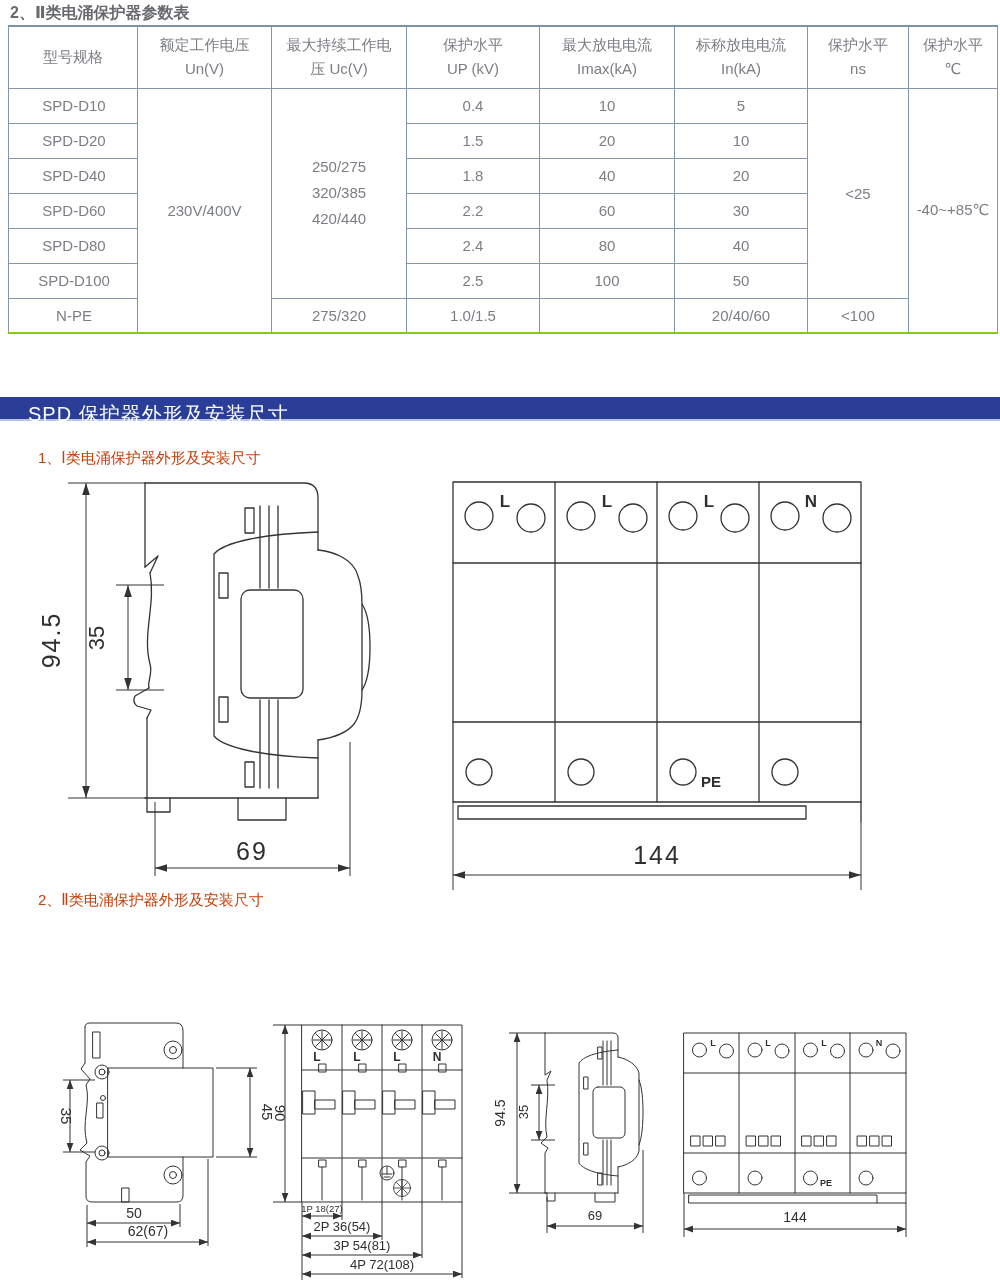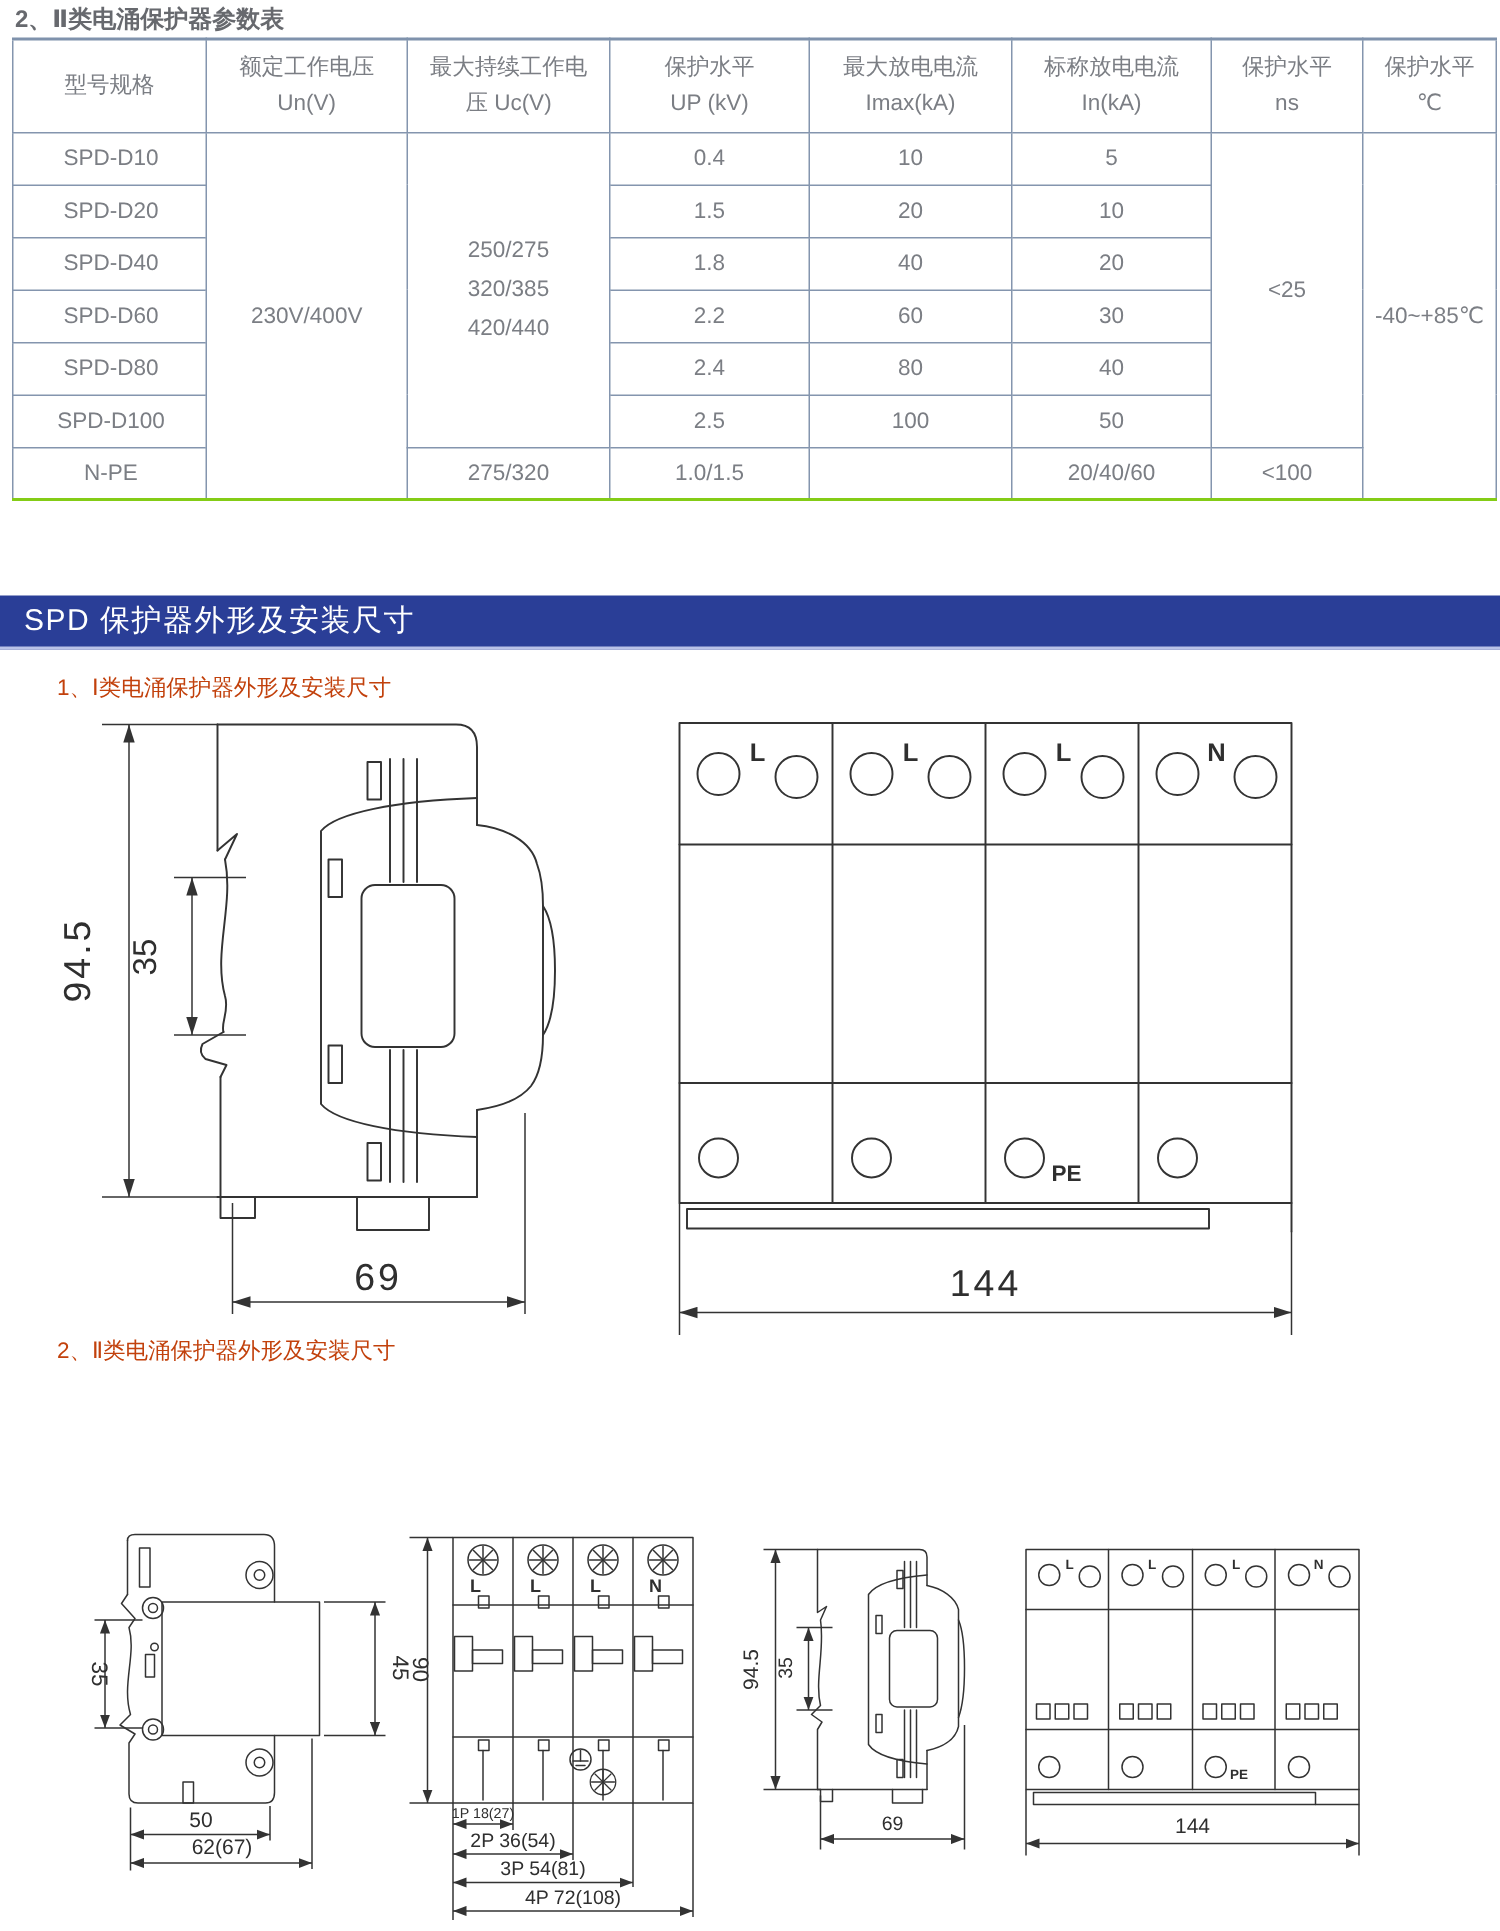--- a/index.html
+++ b/index.html
@@ -20,23 +20,23 @@
     border:1px solid #8495ae; font-weight:normal; font-size:15px;
     color:#7b7e84; text-align:center; vertical-align:middle;
   }
   table.spec th { height:62px; }
   table.spec td { height:35px; }
   td.model { text-align:left; padding-left:2px; }
   .hl { line-height:1.65; }
   .ucline { line-height:1.75; }
 
   .section-bar {
-    position:absolute; left:0; top:397px; width:1000px; height:36px;
+    position:absolute; left:0; top:397px; width:1000px; height:24px;
     background:#2a3e97; color:#ffffff; font-size:20px; line-height:35px;
-    padding-left:16px; letter-spacing:1px;
+    padding-left:28px; letter-spacing:1px;
     border-bottom:2px solid #b9c2e8;
   }
   .sub1 { top:449px; }
   .sub2 { top:891px; }
 
   svg { position:absolute; overflow:visible; }
   svg .ln  { stroke:#333; stroke-width:1.3; fill:none; stroke-linejoin:round; stroke-linecap:round; }
   svg .lns { stroke:#333; stroke-width:1;   fill:none; stroke-linejoin:round; stroke-linecap:round; }
   svg .dim { stroke:#333; stroke-width:1;   fill:none; }
   svg text { fill:#2f2f2f; font-family:"Liberation Sans","DejaVu Sans",sans-serif; }

